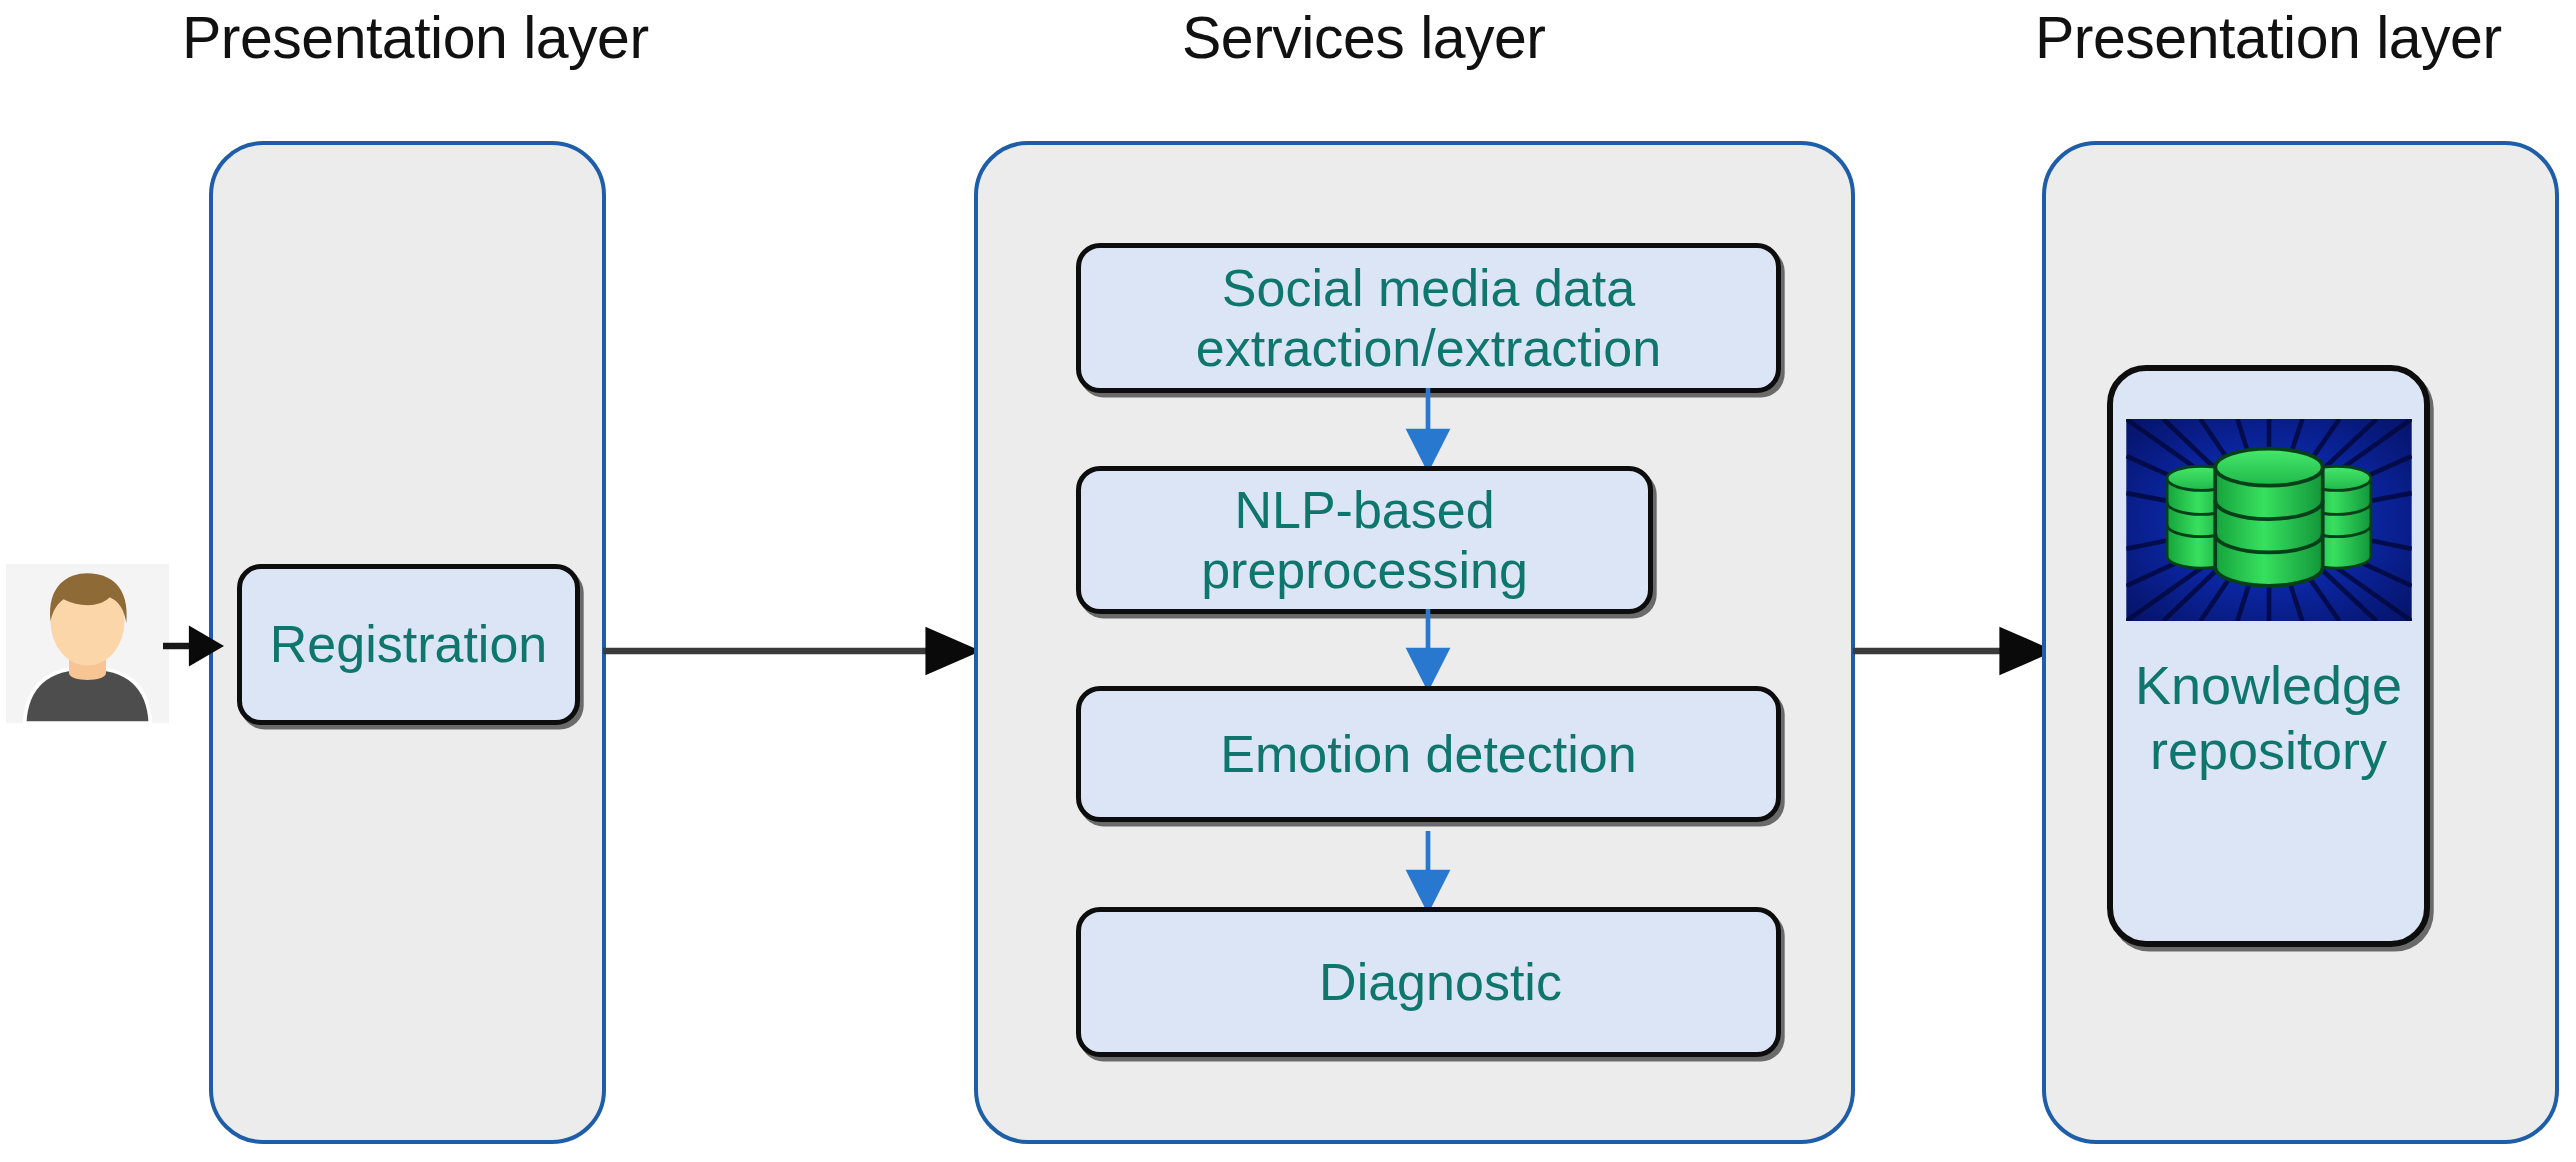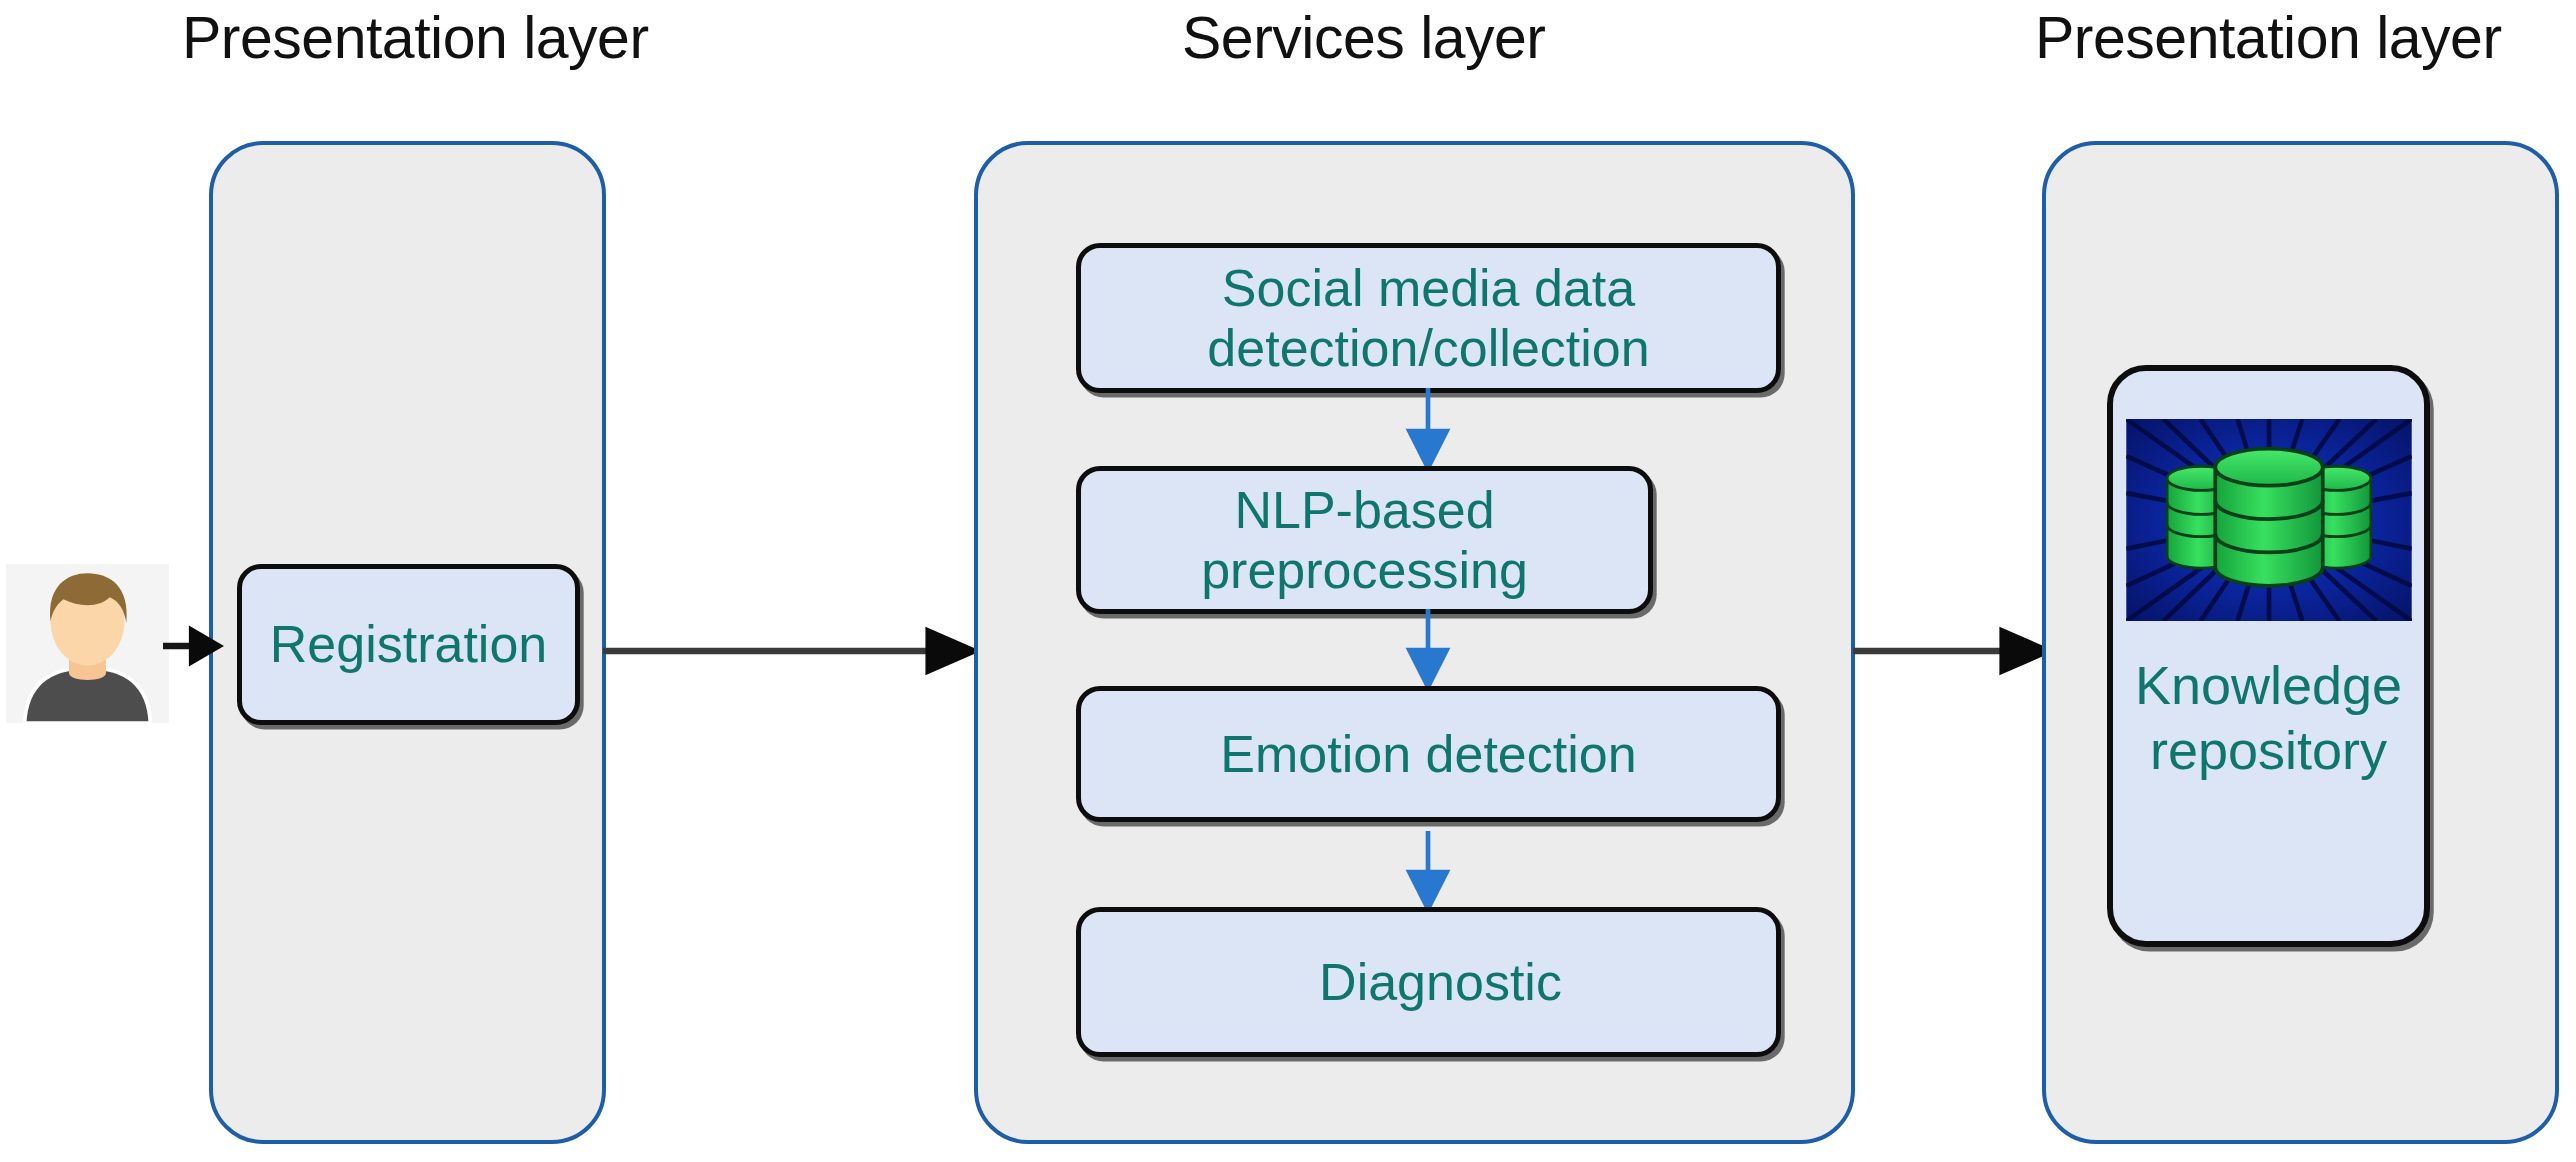--- a/index.html
+++ b/index.html
@@ -158,21 +158,21 @@
       <line x1="0" y1="30" x2="362" y2="30" stroke="#3a3a3a" stroke-width="7"></line>
       <polygon points="348,4 408,30 348,56" fill="#0a0a0a"></polygon>
     </svg>
   </div>
 
   <div class="layer-box" id="layer-services"></div>
 
   <div class="node" id="node-social">
     <span>
       <span>Social media data</span><br>
-      <span>detection/collection</span>
+      <span>extraction/extraction</span>
     </span>
   </div>
 
   <div class="v-arrow" id="varrow-1">
     <svg width="100%" height="100%" viewBox="0 0 60 92" preserveAspectRatio="none">
       <line x1="30" y1="0" x2="30" y2="58" stroke="#2878d0" stroke-width="5"></line>
       <polygon points="6,44 54,44 30,92" fill="#2878d0"></polygon>
     </svg>
   </div>
 

